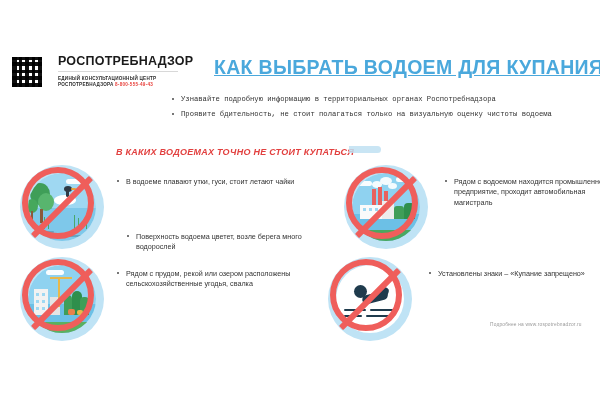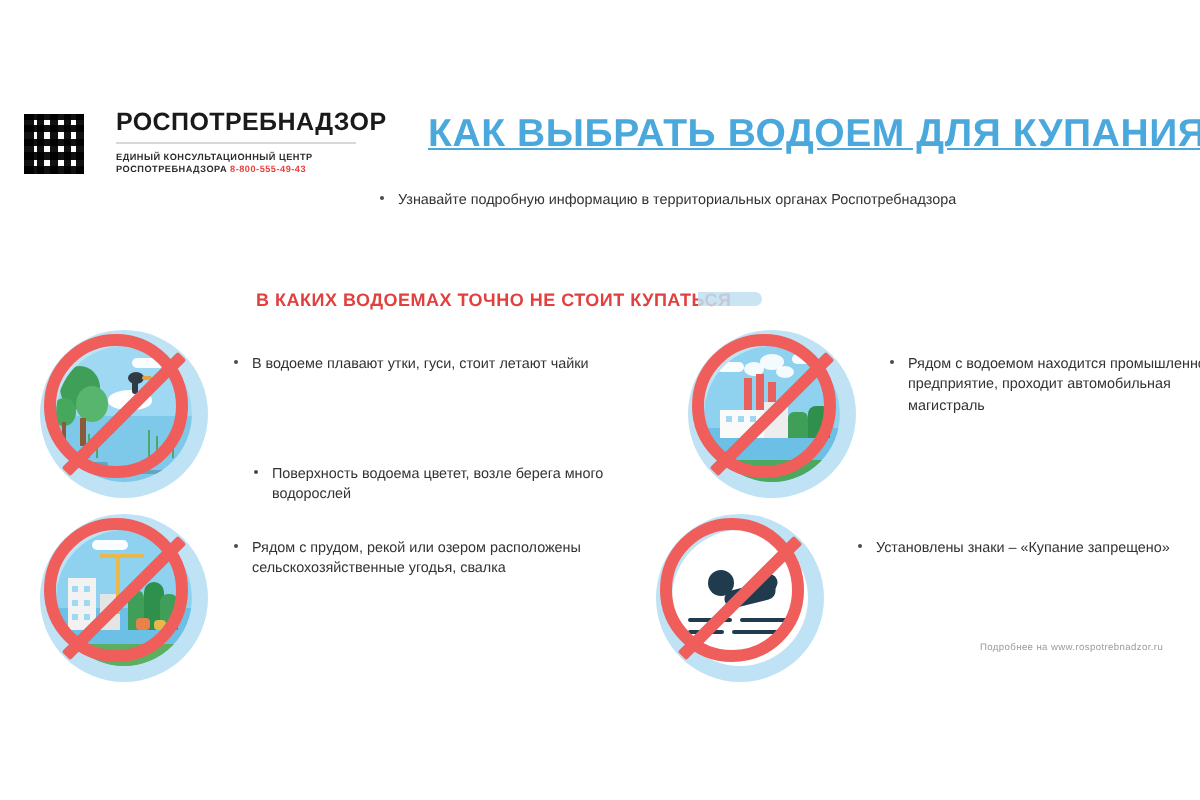--- a/index.html
+++ b/index.html
@@ -25,26 +25,26 @@
   .logo-sub2{font-size:4.6px;font-weight:bold;letter-spacing:.25px;color:#2b2b2b;line-height:1.35;}
   .logo-phone{color:#e8413c;font-weight:bold;}
   .logo-rule{width:120px;height:1px;background:#d8d8d8;margin:3px 0 2px 0;}
 
   
   .title{position:absolute;left:214px;top:57px;width:372px;
     font-size:19.5px;font-weight:bold;color:#4aa8dc;letter-spacing:.3px;
     line-height:1.1;white-space:nowrap;text-decoration:underline;}
 
   
-  .top-bullets{position:absolute;left:190px;top:95px;width:402px;}
+  .top-bullets{position:absolute;left:172px;top:95px;width:402px;font-family:Liberation Mono, monospace;}
   .tb{position:relative;padding-left:9px;font-size:7.2px;color:#333;line-height:1.35;margin-bottom:5px;}
   .tb:before{content:"";position:absolute;left:0;top:3px;width:2.4px;height:2.4px;border-radius:50%;background:#4a4a4a;}
 
   
-  .banner{position:absolute;left:128px;top:143px;height:14px;display:flex;align-items:center;}
+  .banner{position:absolute;left:116px;top:143px;height:14px;display:flex;align-items:flex-end;font-style:italic;}
   .banner-text{font-size:9px;font-weight:bold;color:#e2403f;letter-spacing:.25px;white-space:nowrap;}
   .banner-tail{position:absolute;left:349px;top:146px;width:32px;height:7px;
      background:#bfe0f2;border-radius:0 4px 4px 0;opacity:.85;}
 
   
   .item{position:absolute;display:flex;align-items:flex-start;}
   .i1{left:8px;top:163px;width:310px;}
   .i2{left:8px;top:255px;width:310px;}
   .i3{left:332px;top:163px;width:280px;justify-content:center;}
   .i4{left:316px;top:255px;width:280px;}
@@ -101,20 +101,21 @@
         <span>РОСПОТРЕБНАДЗОРА</span>
         <span class="logo-phone">8-800-555-49-43</span>
       </div>
     </div>
   </div>
 
   <div class="title">КАК ВЫБРАТЬ ВОДОЕМ ДЛЯ КУПАНИЯ</div>
 
   <div class="top-bullets">
     <div class="tb">Узнавайте подробную информацию в территориальных органах Роспотребнадзора</div>
+    <div class="tb">Проявите бдительность, не стоит полагаться только на визуальную оценку чистоты водоема</div>
   </div>
 
   <div class="banner">
     <span class="banner-text">В КАКИХ ВОДОЕМАХ ТОЧНО НЕ СТОИТ КУПАТЬСЯ</span>
   </div>
   <div class="banner-tail"></div>
 
   <div class="item i1">
     <div class="badge">
       <div class="disc"></div>

